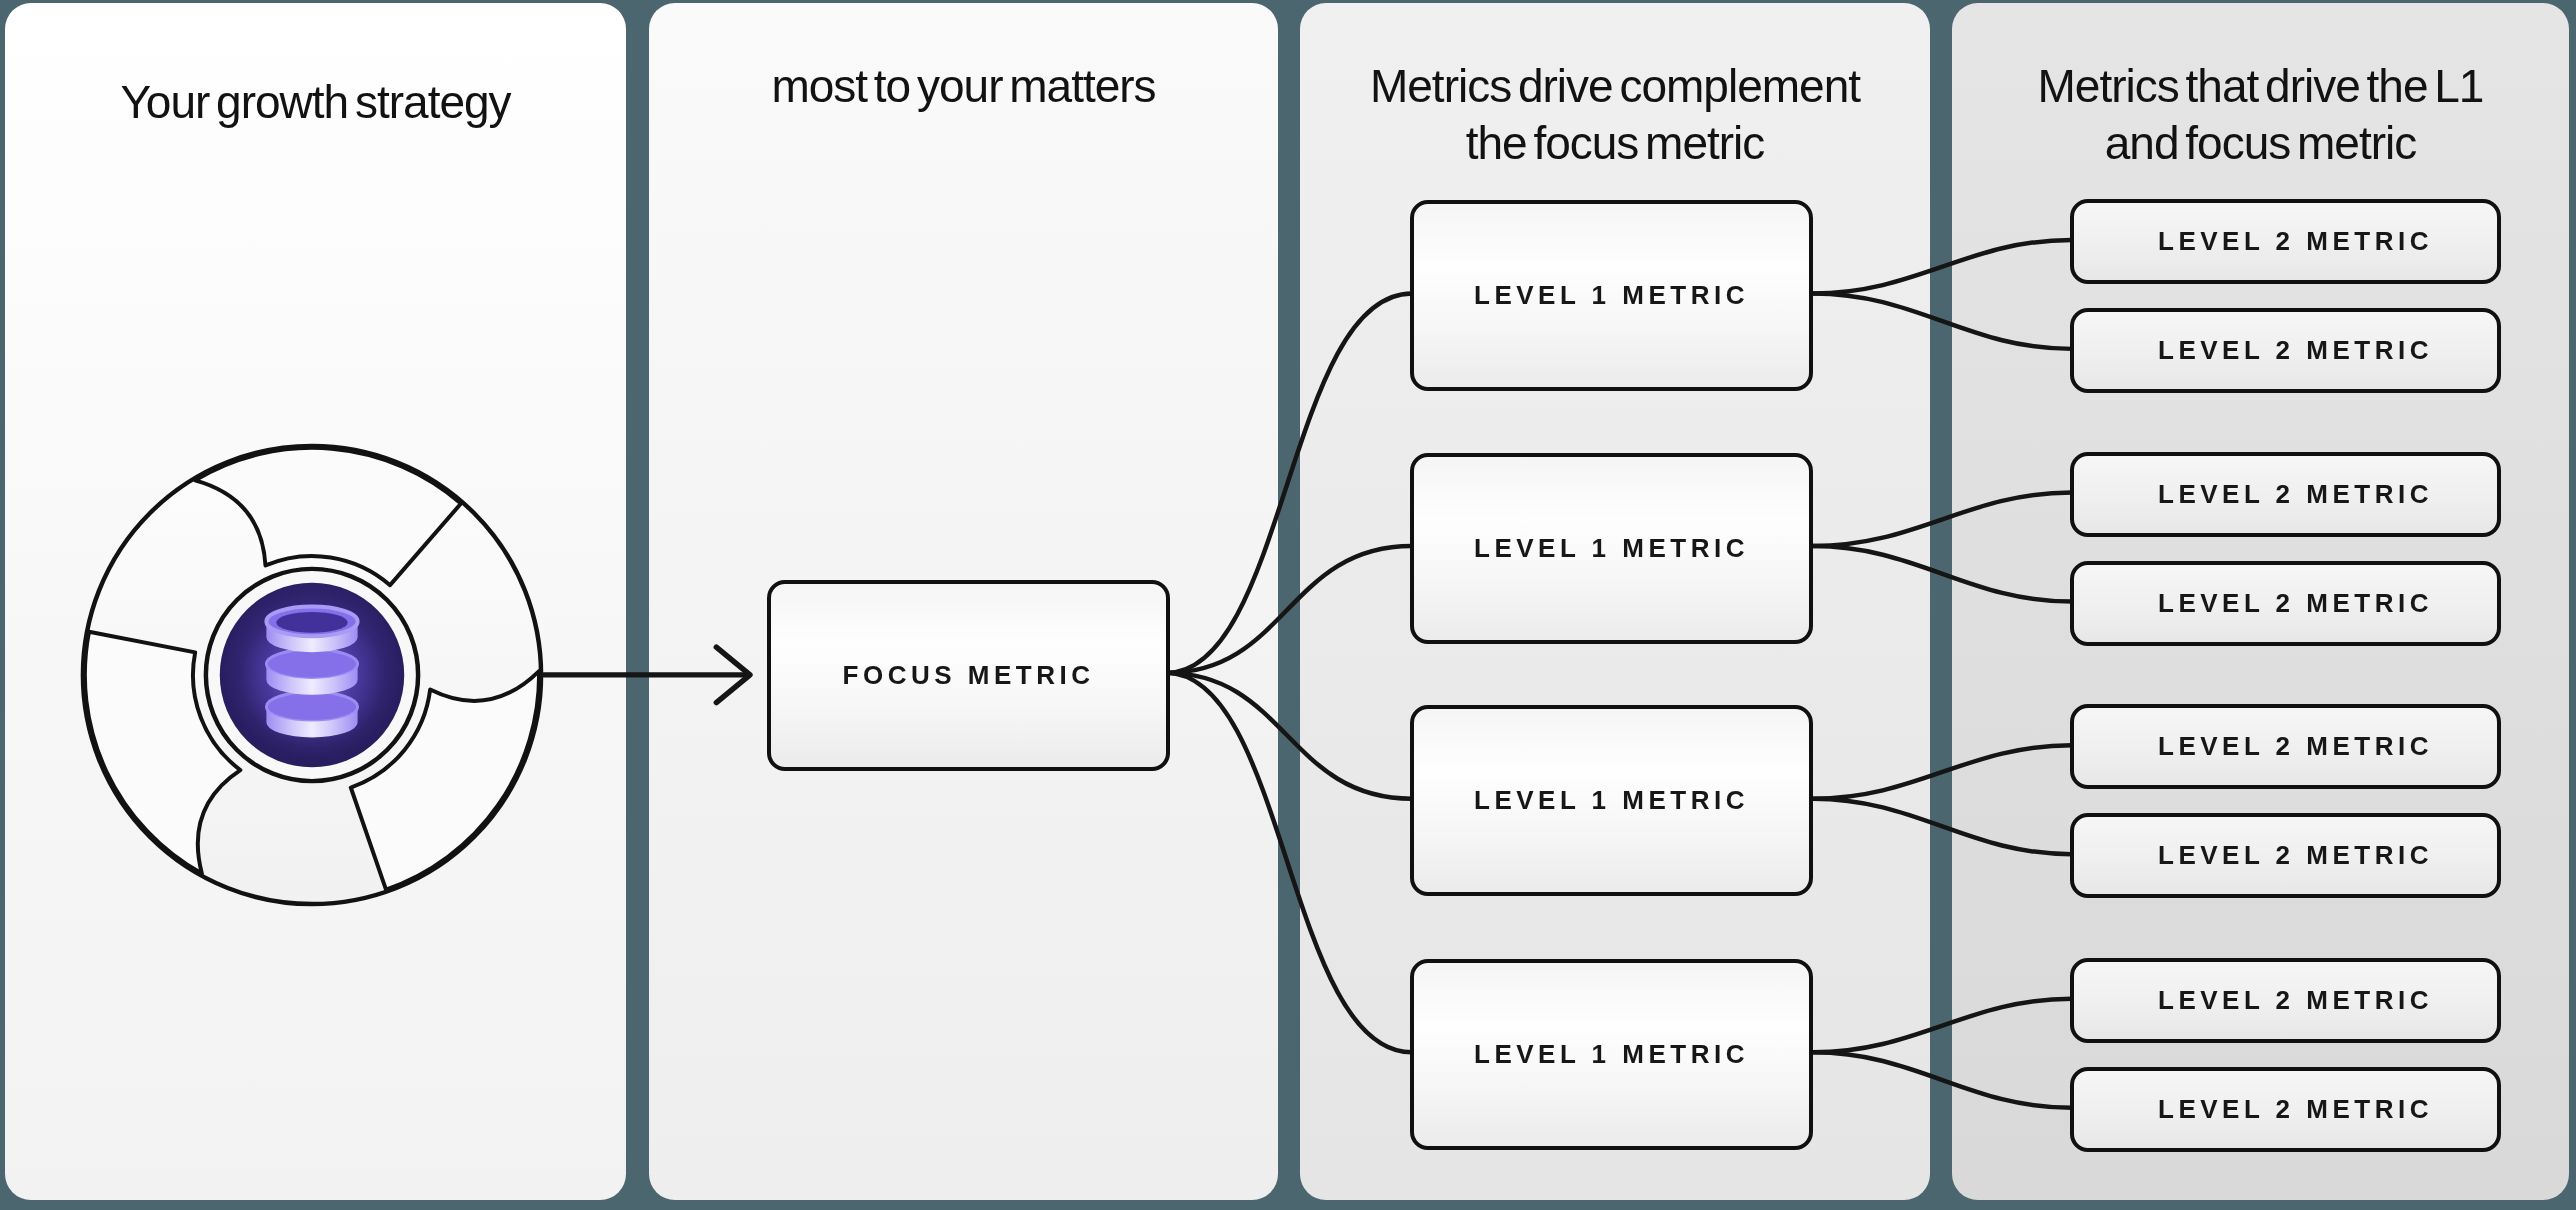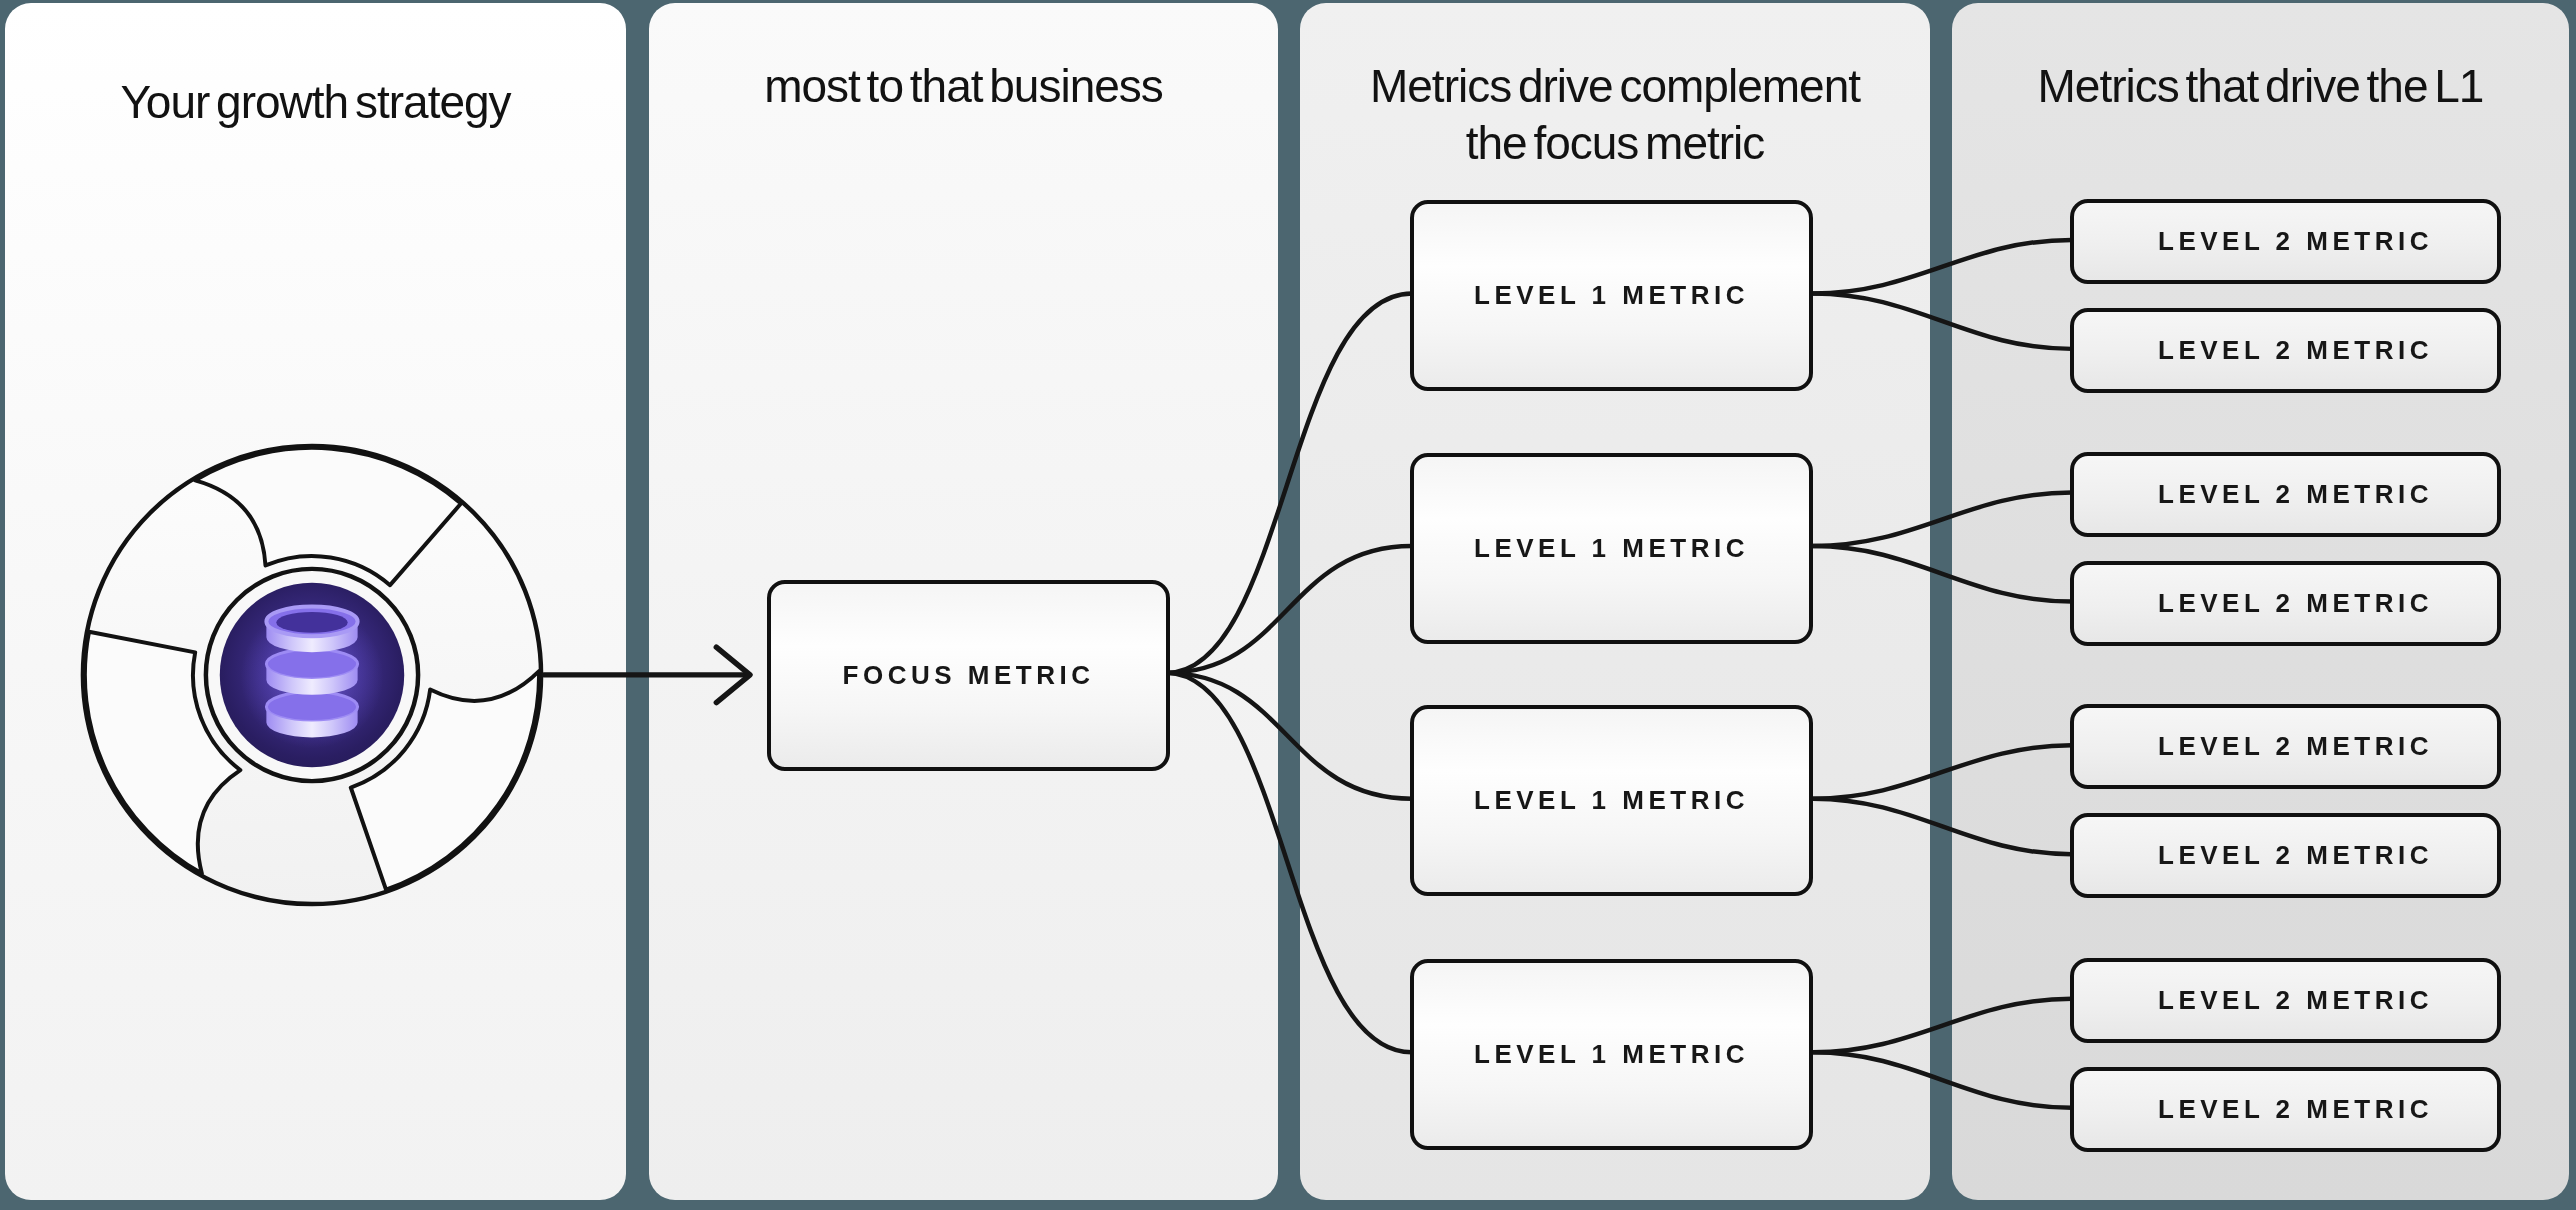--- a/index.html
+++ b/index.html
@@ -70,34 +70,35 @@
 
   <div class="panel panel-1">
     <div class="panel-title">
       <div>Your growth strategy</div>
 
     </div>
   </div>
 
   <div class="panel panel-2">
     <div class="panel-title">
-      <div>most to that business</div>
+      <div>most to your matters</div>
     </div>
   </div>
 
   <div class="panel panel-3">
     <div class="panel-title">
       <div>Metrics drive complement</div>
       <div>the focus metric</div>
     </div>
   </div>
 
   <div class="panel panel-4">
     <div class="panel-title">
       <div>Metrics that drive the L1</div>
+      <div>and focus metric</div>
     </div>
   </div>
 
   <svg id="flywheel" width="476" height="476" viewBox="0 0 480 480">
     <defs>
       <radialGradient id="purpleBg" cx="50%" cy="47%" r="62%">
         <stop offset="0%" stop-color="#5a48b4"></stop>
         <stop offset="42%" stop-color="#3c2d86"></stop>
         <stop offset="78%" stop-color="#2a1e62"></stop>
         <stop offset="100%" stop-color="#241a54"></stop>

